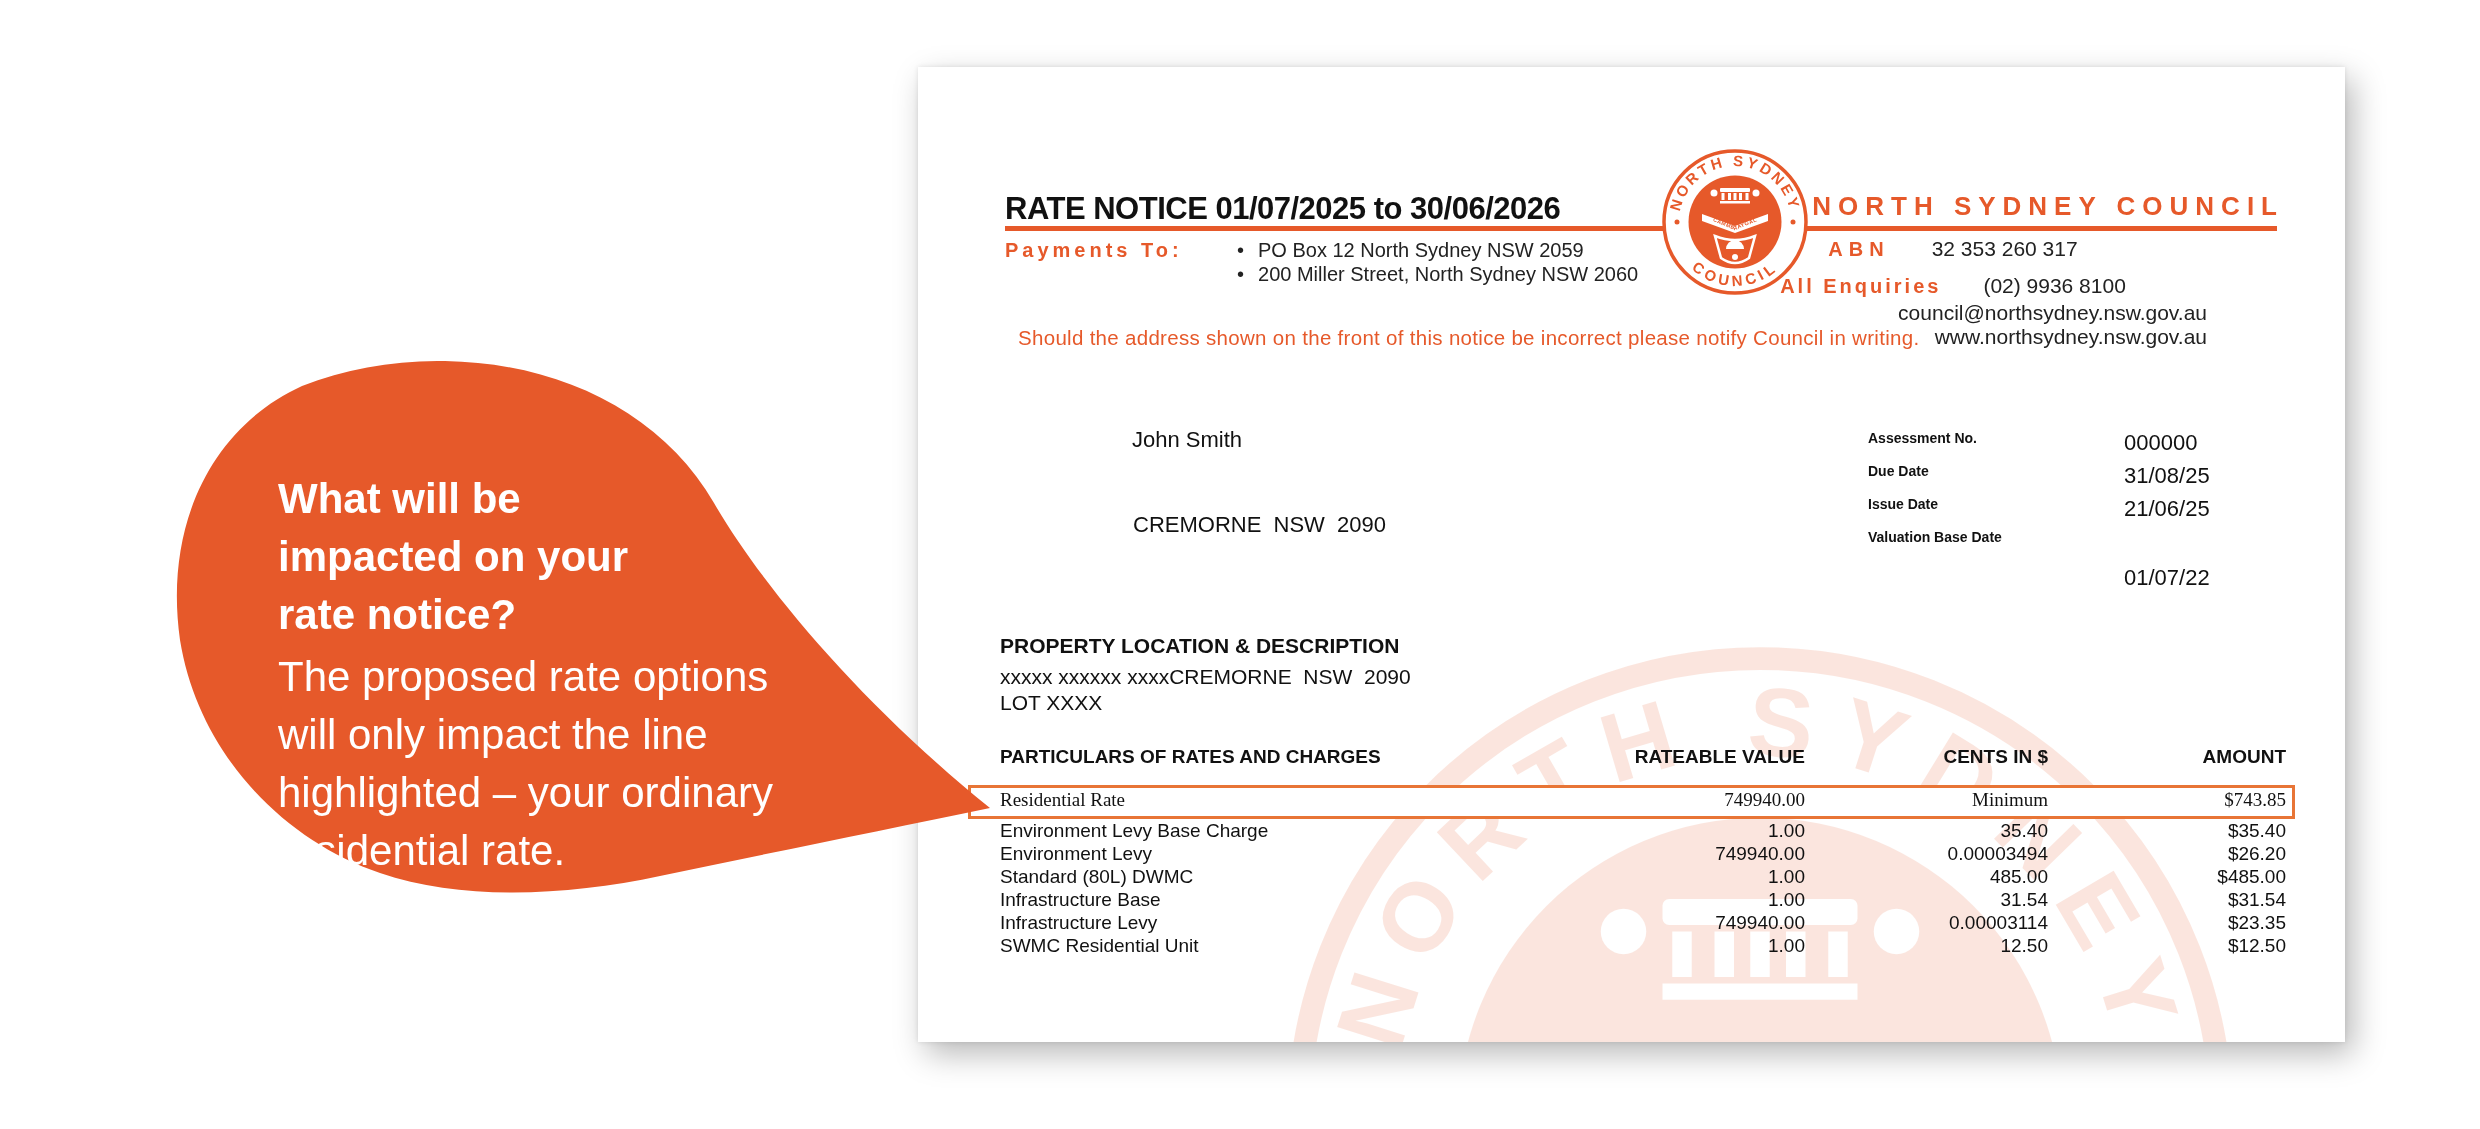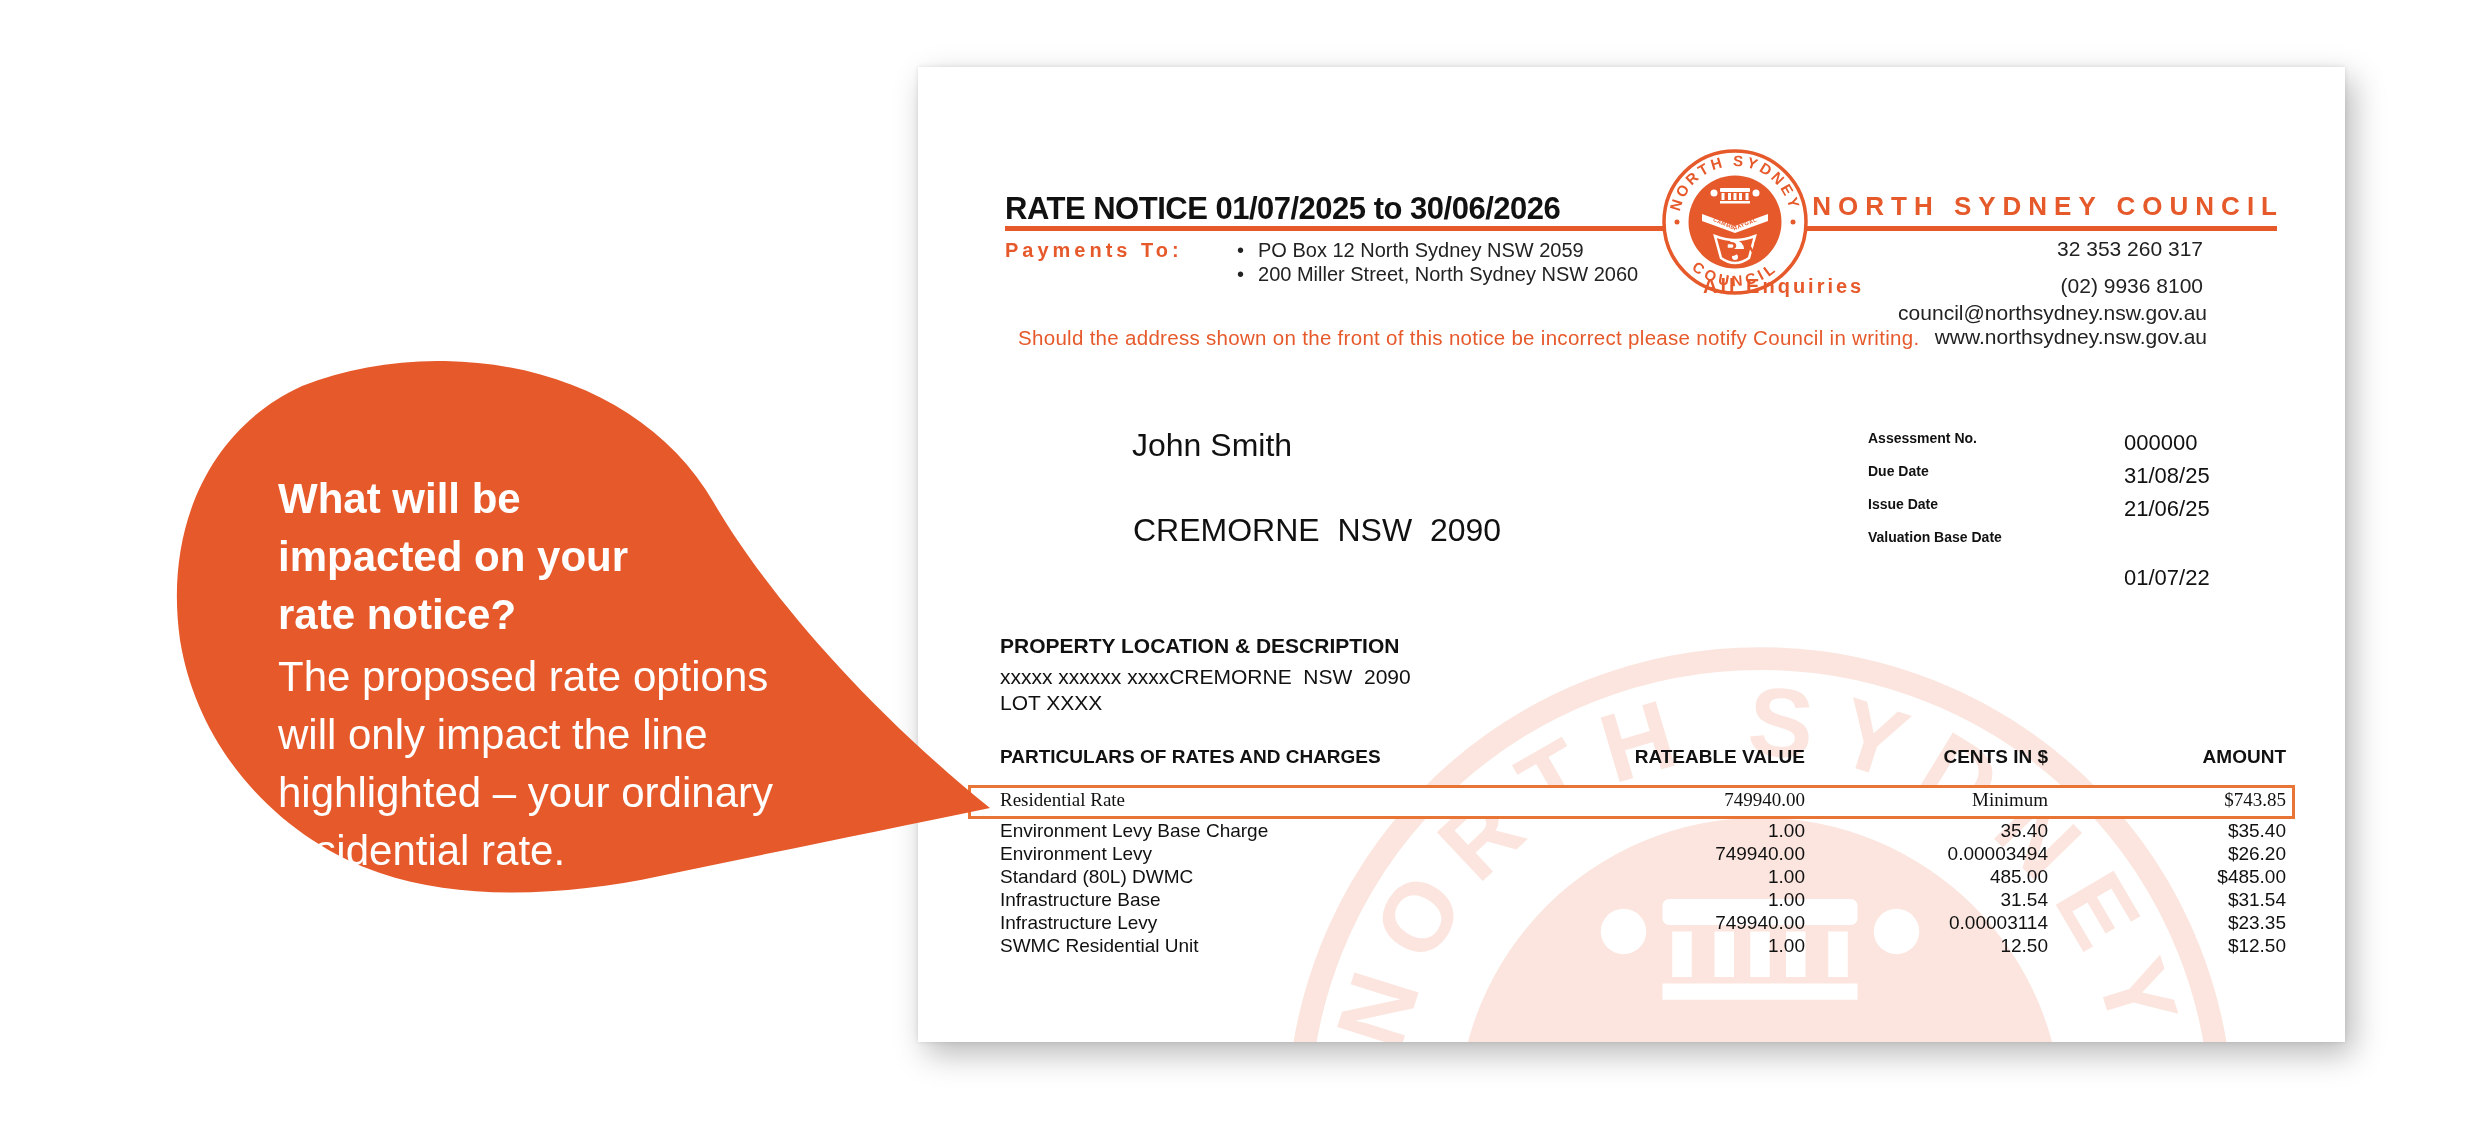--- a/index.html
+++ b/index.html
@@ -10,32 +10,32 @@
   .page{position:absolute;left:918px;top:67px;width:1427px;height:975px;background:#fff;
         box-shadow:8px 12px 30px rgba(0,0,0,.28), 0 0 5px rgba(0,0,0,.10);overflow:hidden;}
   .watermark{position:absolute;left:322px;top:533px;width:1040px;height:1040px;opacity:.15;}
   .doc-title{font-size:31px;font-weight:700;letter-spacing:-.5px;color:#111;white-space:nowrap;}
   .rule{background:#e6592a;height:5px;}
   .org-name{font-size:26px;font-weight:600;letter-spacing:7px;color:#e6592a;white-space:nowrap;}
   .o-label{color:#e6592a;font-weight:600;font-size:20px;letter-spacing:4px;white-space:nowrap;}
   .geo{font-weight:400;font-size:21px;color:#222;white-space:nowrap;}
   .bullet-line{display:flex;gap:14px;font-size:20px;color:#222;white-space:nowrap;}
   .note{color:#e6592a;font-size:20.5px;letter-spacing:.3px;white-space:nowrap;}
-  .addr{font-size:32px;color:#111;white-space:pre;}
+  .addr{font-size:22px;color:#111;white-space:pre;}
   .ass-label{font-size:14px;font-weight:700;color:#111;white-space:nowrap;}
   .ass-value{font-size:22px;color:#111;white-space:nowrap;}
   .prop-head{font-size:21px;font-weight:700;color:#111;white-space:pre;}
   .prop-line{font-size:21px;color:#111;white-space:pre;}
   .tgrid{display:grid;grid-template-columns:520px 285px 243px 238px;width:1286px;align-items:center;}
   .tgrid .c1{text-align:left;} .tgrid .c2,.tgrid .c3,.tgrid .c4{text-align:right;}
   .thead{font-size:19px;font-weight:700;color:#111;}
   .trow{font-size:19px;color:#111;}
   .hl-box{position:absolute;left:50px;top:718px;width:1321px;height:28px;background:#fff;
           border:3px solid #e87536;box-sizing:content-box;}
-  .right-flex{display:flex;justify-content:space-between;align-items:baseline;gap:42px;}
+  .right-flex{display:flex;justify-content:center;align-items:baseline;gap:42px;}
   
   .bubble-text{position:absolute;color:#fff;line-height:58px;font-size:42px;white-space:nowrap;}
   .bubble-text.h{font-weight:700;}
   .bubble-text.b{font-weight:400;}
 </style>
 </head>
 <body>
 
 <div class="canvas">
 

